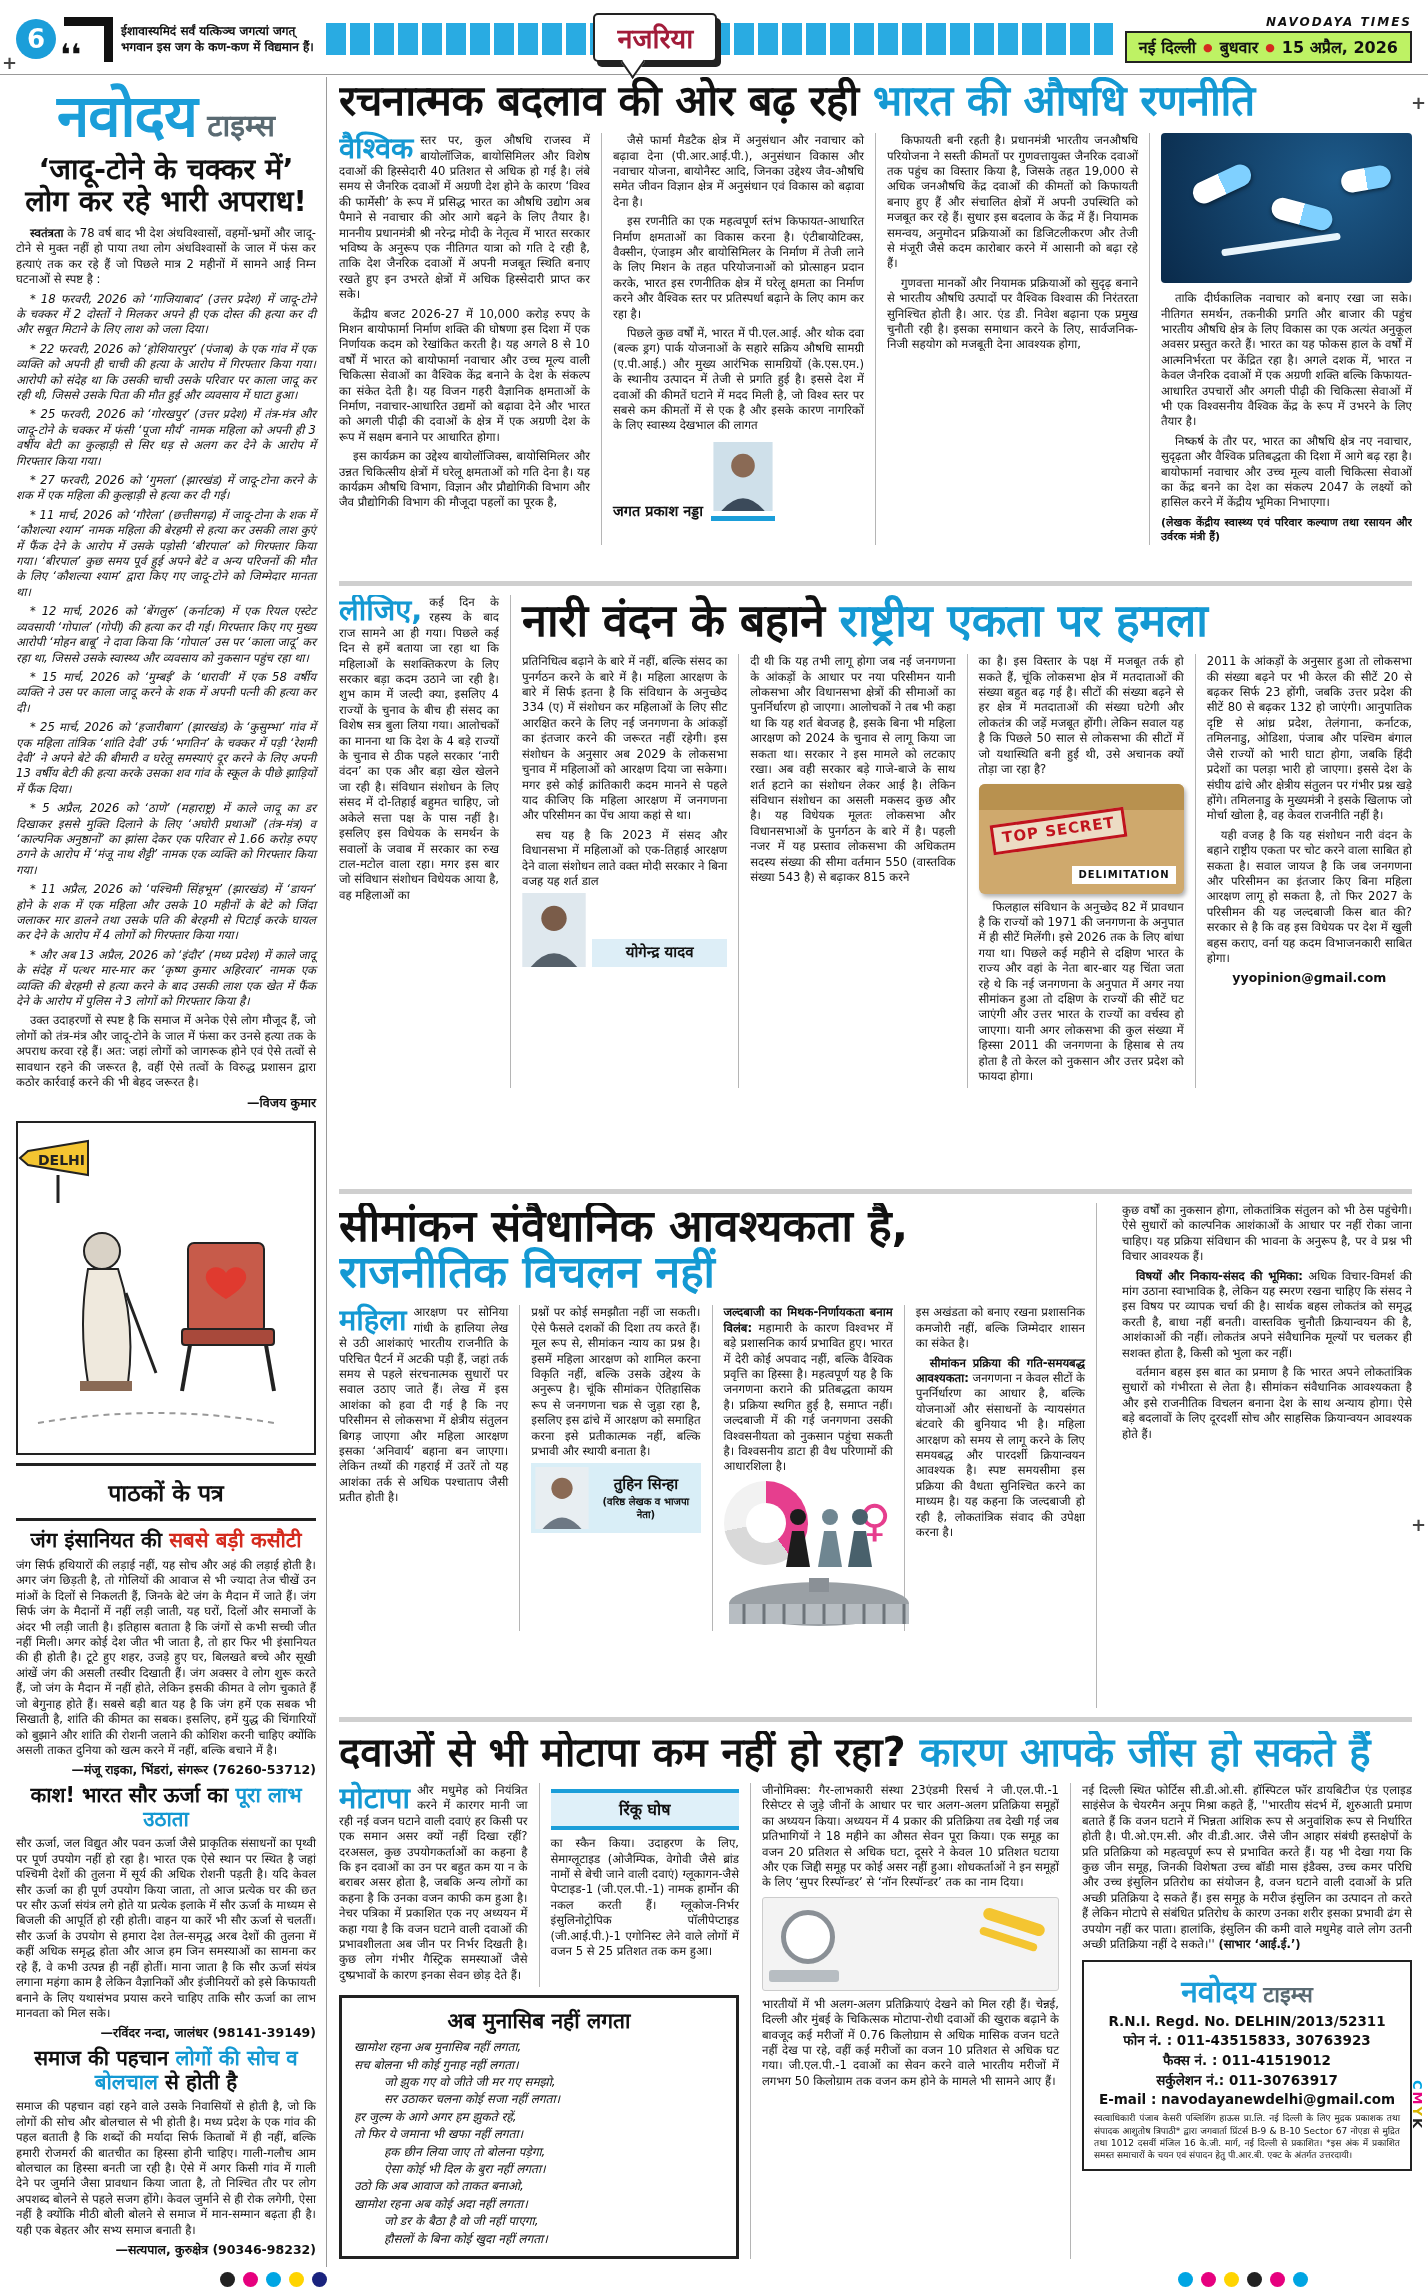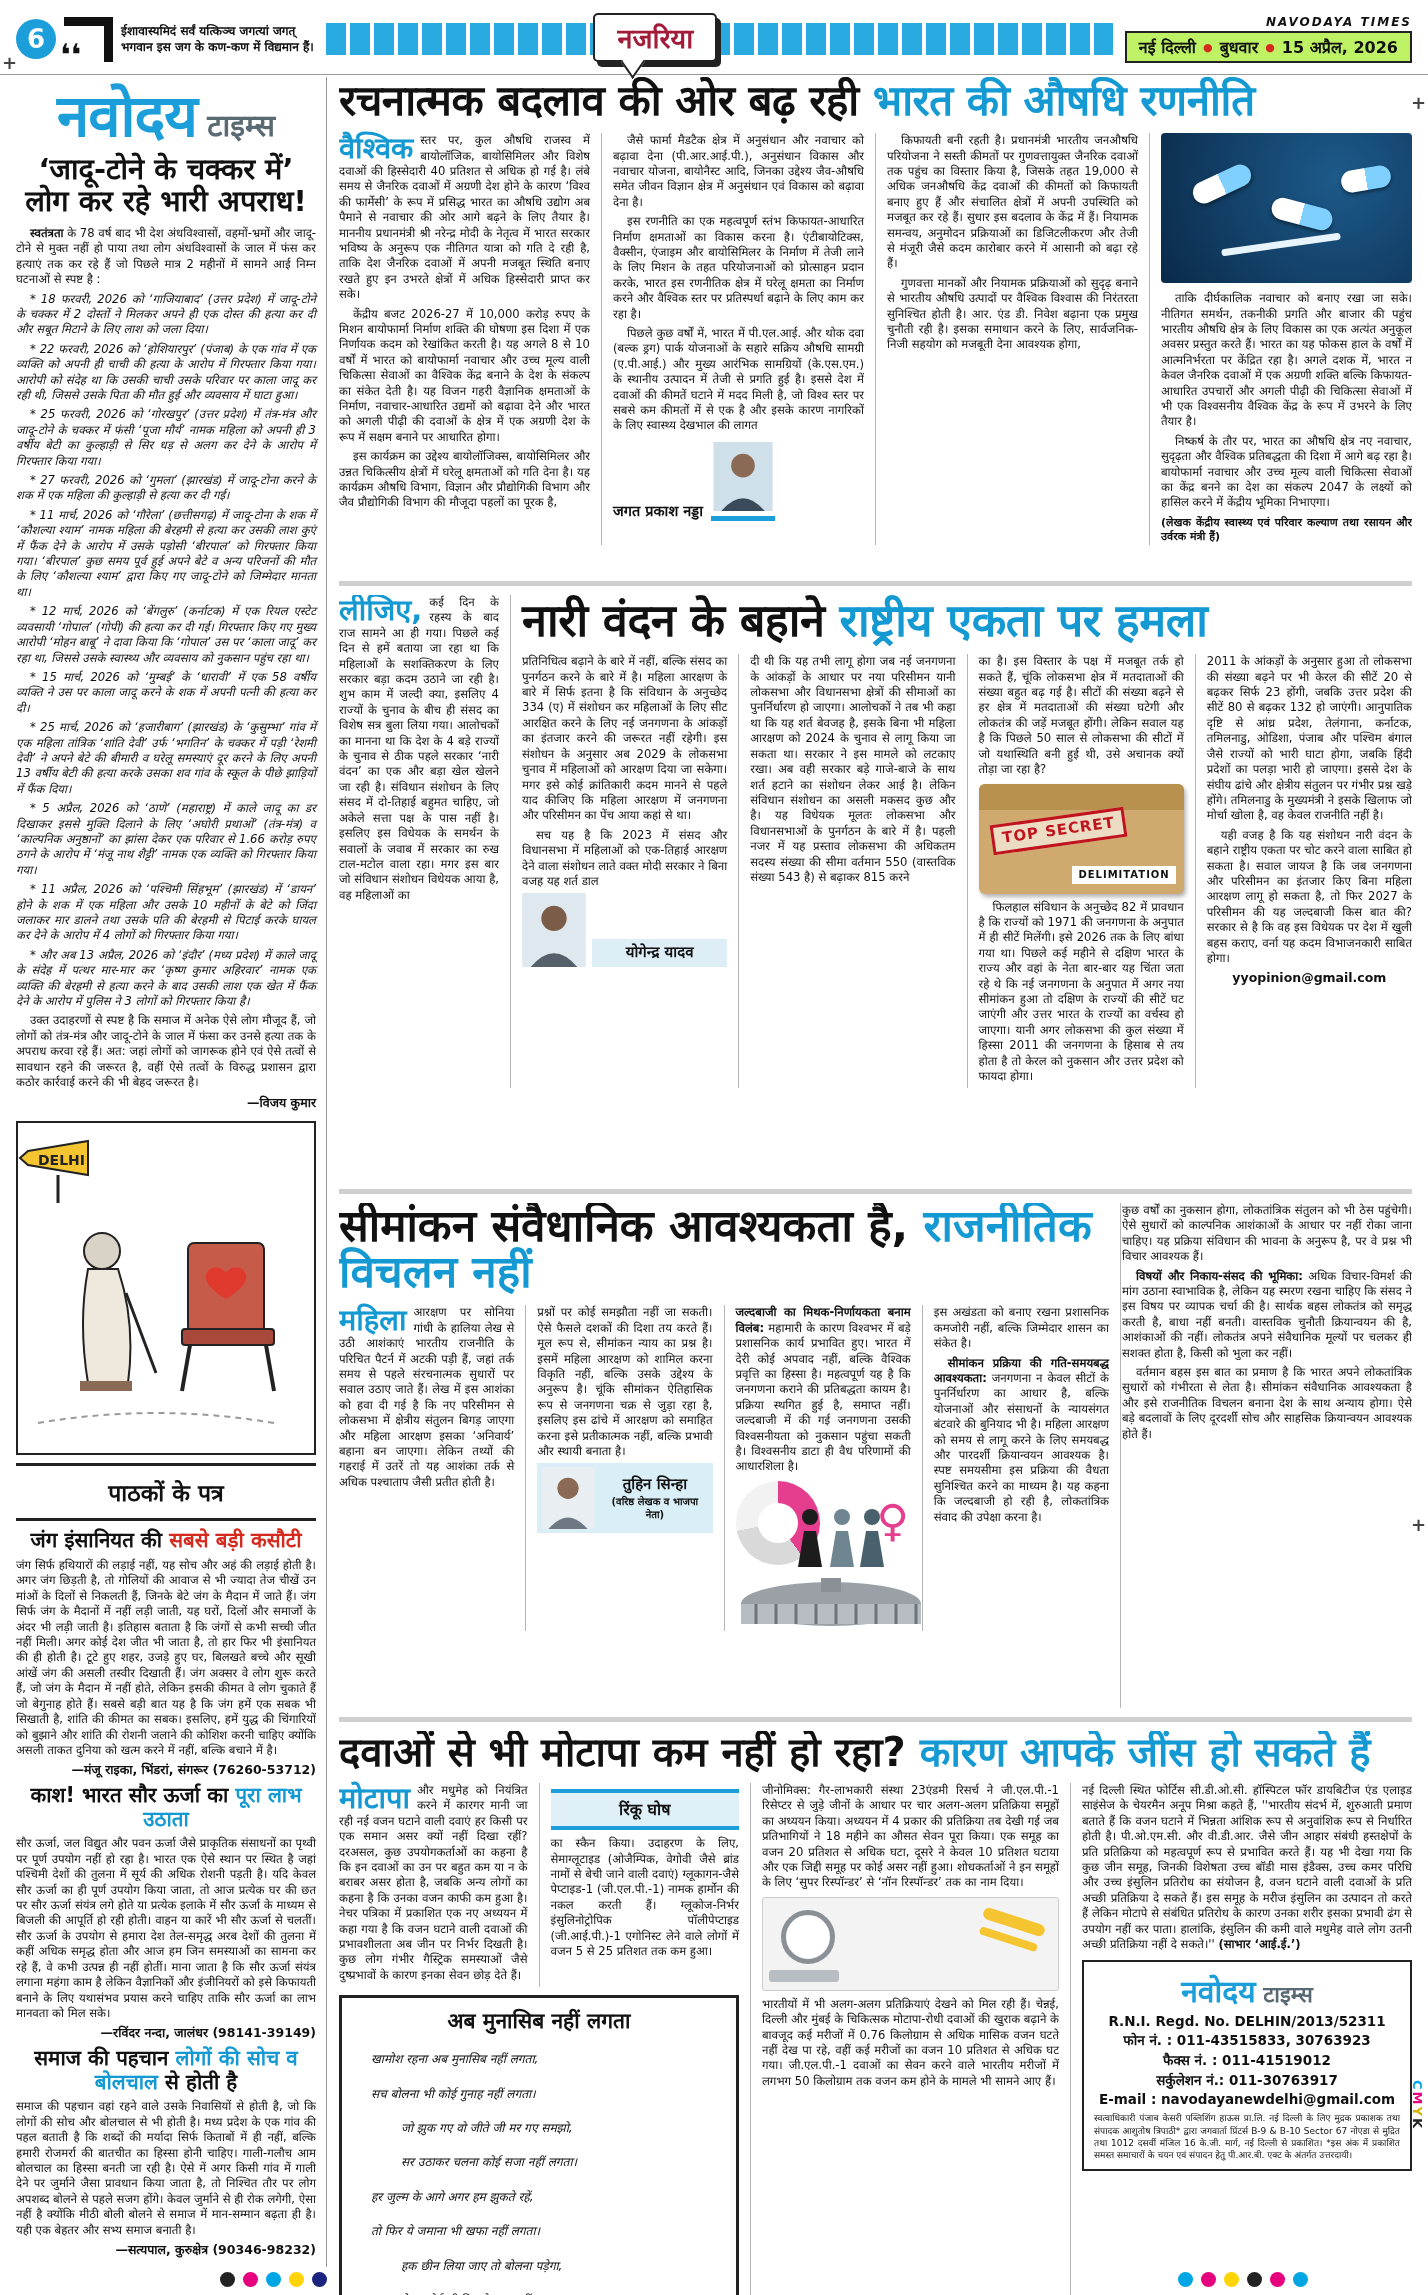--- a/index.html
+++ b/index.html
@@ -85,21 +85,21 @@
   .infographic{position:relative;height:150px;margin-top:6px;}
   .donut{position:absolute;left:0;top:0;width:84px;height:84px;border-radius:50%;
          background:conic-gradient(#e63e8e 0 40%,#d9d9d9 40% 72%,#f2f2f2 72% 100%);}
   .donut:after{content:"";position:absolute;left:22px;top:22px;width:40px;height:40px;border-radius:50%;background:#fff;}
   .female-sym{position:absolute;right:2px;top:18px;color:#e63e8e;font-size:44px;font-weight:bold;line-height:1;}
   .people{position:absolute;left:58px;top:26px;}
   .parliament{position:absolute;left:0;bottom:0;}
   
   .poem-box{border:3px solid #222;padding:8px 12px;margin-top:8px;}
   .poem-title{font-size:21px;font-weight:800;text-align:center;margin-bottom:5px;}
-  .poem-lines p{margin:17px;font-style:italic;font-size:12px;line-height:1.45;}
+  .poem-lines p{margin:0;font-style:italic;font-size:12px;line-height:1.45;}
   .poem-lines p:nth-child(4n+3),.poem-lines p:nth-child(4n+4){padding-left:30px;}
   
   .imprint{border:2px solid #222;padding:8px 10px;text-align:center;margin-top:8px;}
   .imprint .ilogo1{color:#1b9ed9;font-size:30px;font-weight:800;}
   .imprint .ilogo2{color:#5a6a72;font-size:22px;font-weight:700;}
   .imprint .iline{font-weight:bold;font-size:13.5px;margin-top:2px;}
   .imprint .fine{font-size:9px;text-align:justify;margin-top:5px;line-height:1.35;}
   
   .regmark{position:absolute;color:#444;font-size:18px;font-weight:bold;}
   .cmyk-dots{position:absolute;bottom:8px;display:flex;gap:8px;}
@@ -378,21 +378,21 @@
                     </svg>
                   </div>
                 </div>
               </div>
               <div class="col flow">
                 <p style="text-indent:0">इस अखंडता को बनाए रखना प्रशासनिक कमजोरी नहीं, बल्कि जिम्मेदार शासन का संकेत है।</p>
                 <p><span class="subhead">सीमांकन प्रक्रिया की गति-समयबद्ध आवश्यकता:</span><span> जनगणना न केवल सीटों के पुनर्निर्धारण का आधार है, बल्कि योजनाओं और संसाधनों के न्यायसंगत बंटवारे की बुनियाद भी है। महिला आरक्षण को समय से लागू करने के लिए समयबद्ध और पारदर्शी क्रियान्वयन आवश्यक है। स्पष्ट समयसीमा इस प्रक्रिया की वैधता सुनिश्चित करने का माध्यम है। यह कहना कि जल्दबाजी हो रही है, लोकतांत्रिक संवाद की उपेक्षा करना है।</span></p>
               </div>
             </div>
           </div>
-          <div class="flow" style="width:290px;flex-shrink:0;border-left:1px solid #b5b5b5;padding-left:1px;">
+          <div class="flow" style="width:290px;flex-shrink:0;border-left:1px solid #b5b5b5;padding-left:25px;">
             <p style="text-indent:0">कुछ वर्षों का नुकसान होगा, लोकतांत्रिक संतुलन को भी ठेस पहुंचेगी। ऐसे सुधारों को काल्पनिक आशंकाओं के आधार पर नहीं रोका जाना चाहिए। यह प्रक्रिया संविधान की भावना के अनुरूप है, पर वे प्रश्न भी विचार आवश्यक हैं।</p>
             <p><span class="subhead">विषयों और निकाय-संसद की भूमिका:</span><span> अधिक विचार-विमर्श की मांग उठाना स्वाभाविक है, लेकिन यह स्मरण रखना चाहिए कि संसद ने इस विषय पर व्यापक चर्चा की है। सार्थक बहस लोकतंत्र को समृद्ध करती है, बाधा नहीं बनती। वास्तविक चुनौती क्रियान्वयन की है, आशंकाओं की नहीं। लोकतंत्र अपने संवैधानिक मूल्यों पर चलकर ही सशक्त होता है, किसी को भुला कर नहीं।</span></p>
             <p>वर्तमान बहस इस बात का प्रमाण है कि भारत अपने लोकतांत्रिक सुधारों को गंभीरता से लेता है। सीमांकन संवैधानिक आवश्यकता है और इसे राजनीतिक विचलन बनाना देश के साथ अन्याय होगा। ऐसे बड़े बदलावों के लिए दूरदर्शी सोच और साहसिक क्रियान्वयन आवश्यक होते हैं।</p>
           </div>
         </div>
       </section>
 
       <div class="rule"></div>
 
       <section class="sec-bottom">

